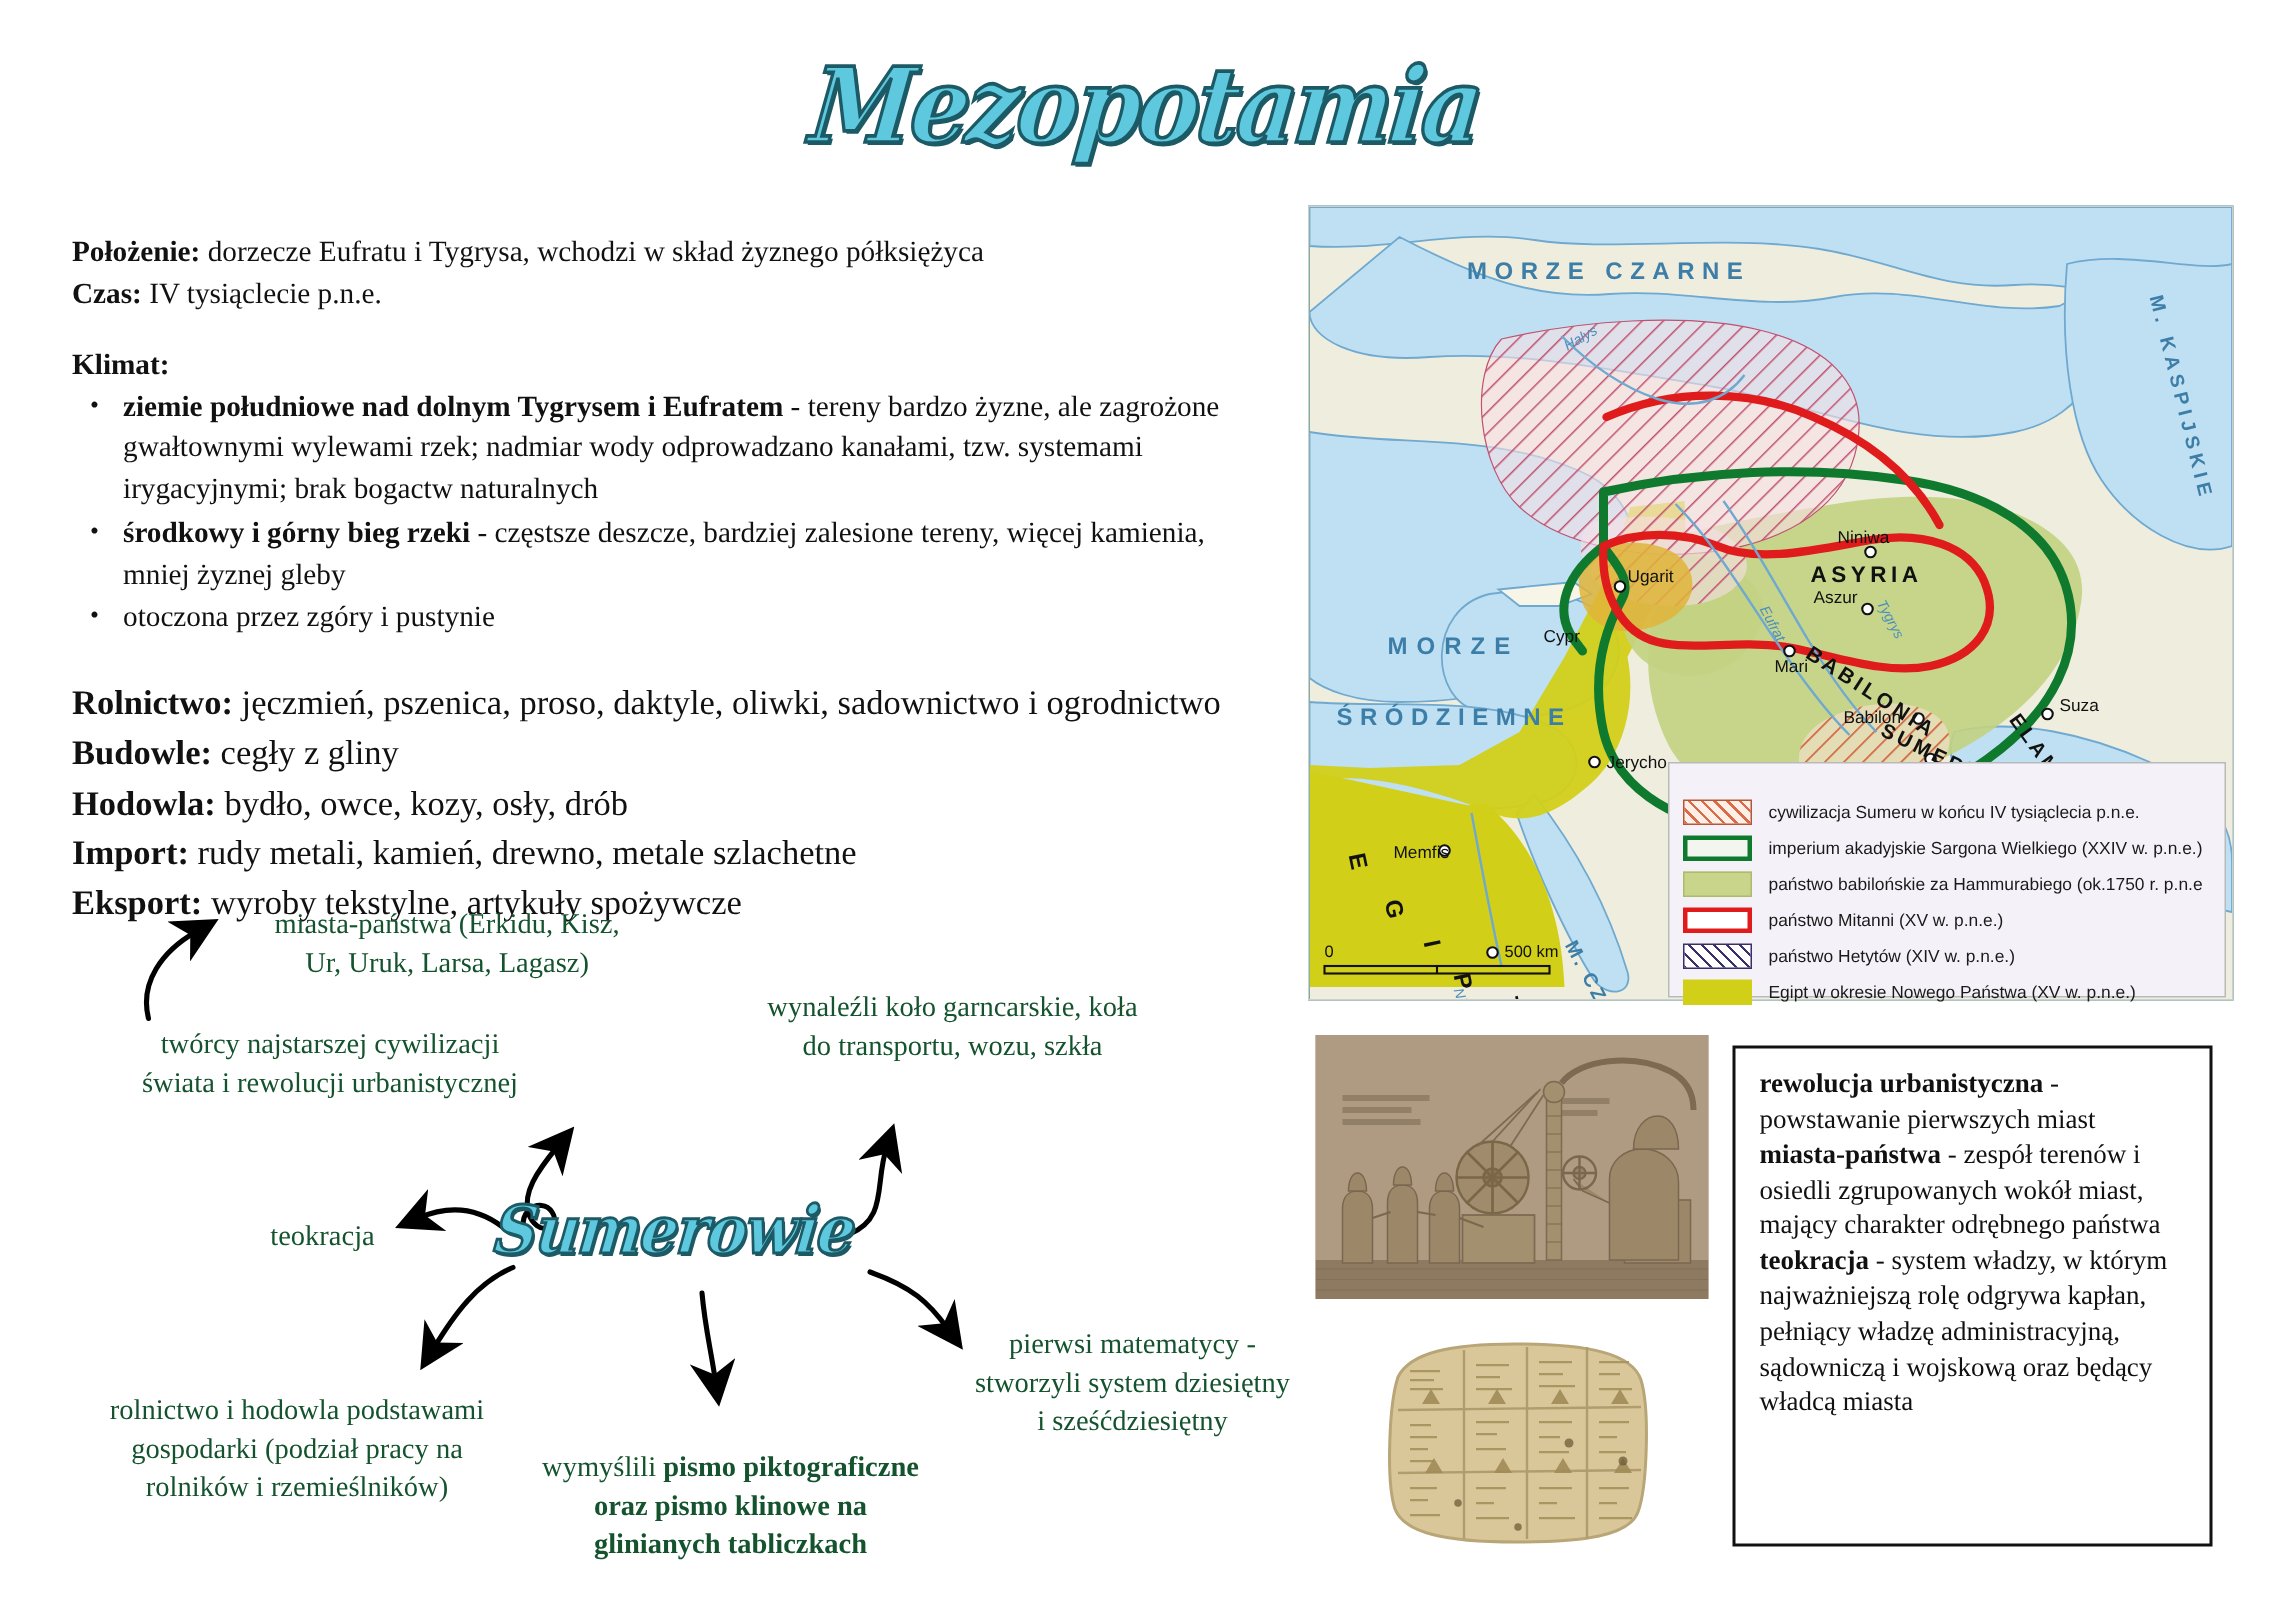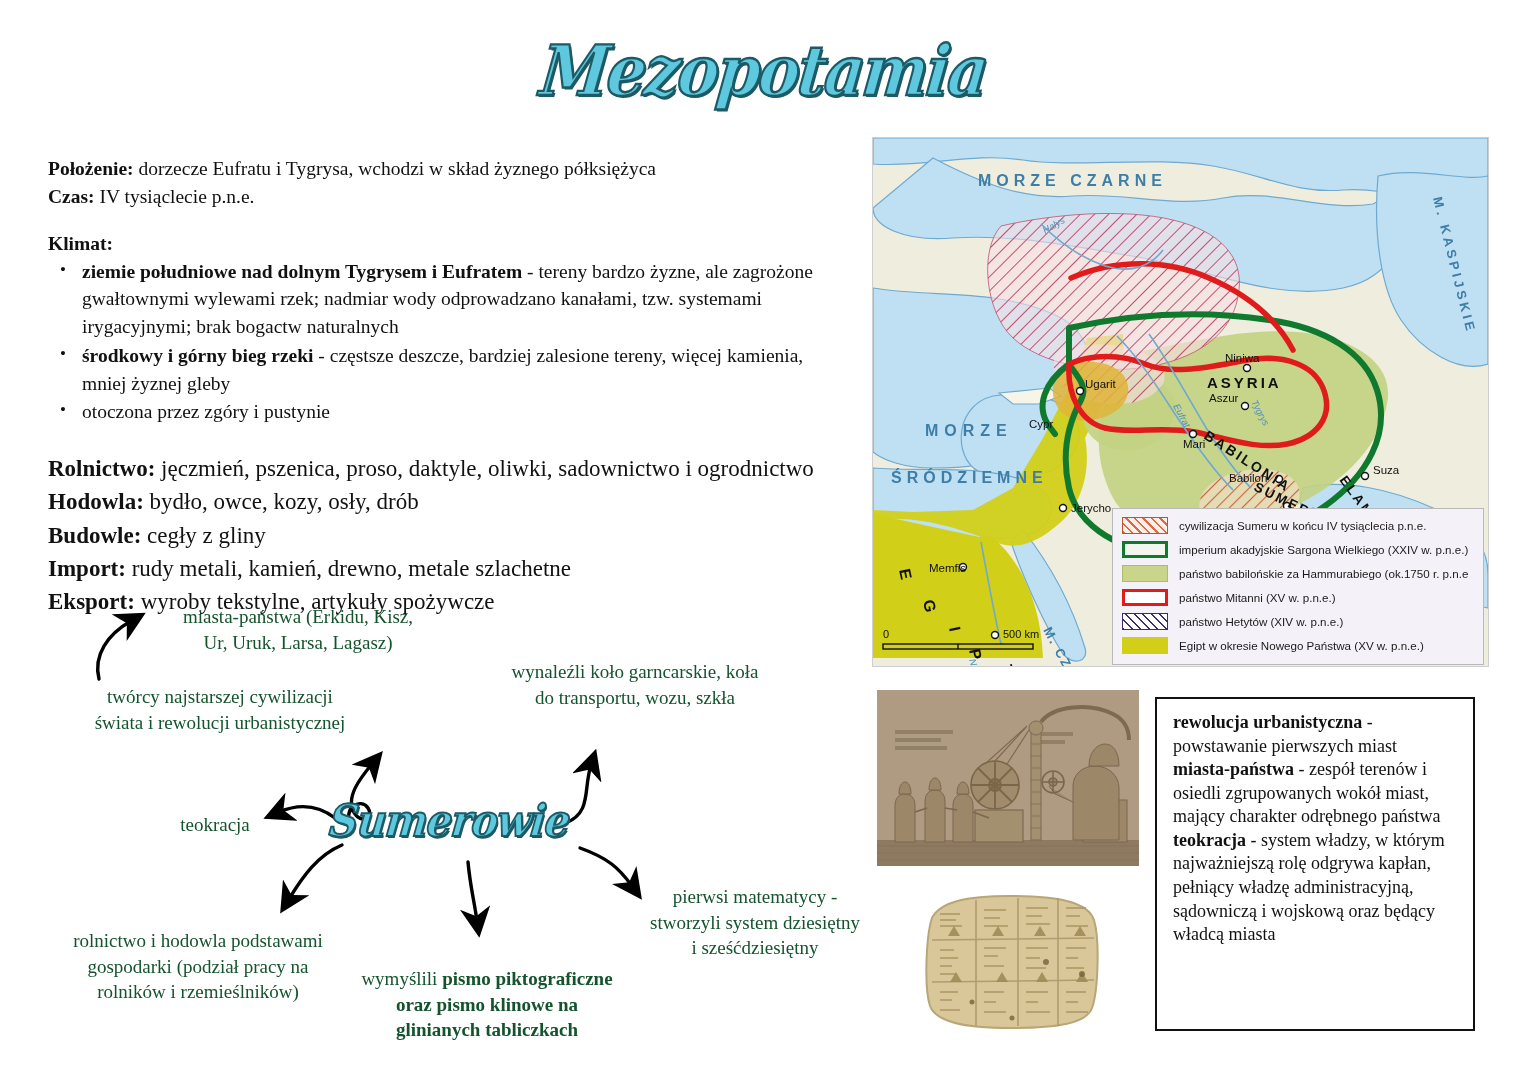--- a/index.html
+++ b/index.html
@@ -77,21 +77,21 @@
     position:absolute;left:872px;top:137px;width:615px;height:528px;
     border:1px solid #cfcfcf;
     overflow:hidden;
     background:#0f766e;
   }
   .map-svg{display:block;width:615px;height:528px;}
 
   .legend{
     position:absolute;left:1112px;top:508px;width:372px;height:157px;
     background:#f4f2f8;border:1px solid #b9b9b9;
-    padding:4px 0 0 0;box-sizing:border-box;
+    padding:20px 0 0 0;box-sizing:border-box;
   }
   .legend-row{display:flex;align-items:center;height:24px;padding-left:9px;}
   .legend-key{width:46px;height:17px;margin-right:11px;flex:0 0 auto;box-sizing:border-box;}
   .legend-label{
     font-family:"Liberation Sans", sans-serif;
     font-size:11.6px;color:#1a1a1a;white-space:nowrap;
   }
   .k-sumer{background:
      repeating-linear-gradient(45deg,#d96a4a 0 1.6px,#fdeee6 1.6px 6px);
      border:1px solid #b85634;}
@@ -149,22 +149,22 @@
         <b>środkowy i górny bieg rzeki</b><span> - częstsze deszcze, bardziej zalesione tereny, więcej kamienia, mniej żyznej gleby</span>
       </li>
       <li>
         <span>otoczona przez zgóry i pustynie</span>
       </li>
     </ul>
   </div>
 
   <div class="facts">
     <p><b>Rolnictwo:</b><span> jęczmień, pszenica, proso, daktyle, oliwki, sadownictwo i ogrodnictwo</span></p>
+    <p><b>Budowle:</b><span> cegły z gliny</span></p>
     <p><b>Hodowla:</b><span> bydło, owce, kozy, osły, drób</span></p>
-    <p><b>Budowle:</b><span> cegły z gliny</span></p>
     <p><b>Import:</b><span> rudy metali, kamień, drewno, metale szlachetne</span></p>
     <p><b>Eksport:</b><span> wyroby tekstylne, artykuły spożywcze</span></p>
   </div>
 
   <svg class="arrows" viewBox="0 0 900 1080">
     <defs>
       <marker id="ah" markerWidth="9" markerHeight="9" refX="4" refY="4.5" orient="auto">
         <path d="M0,0 L9,4.5 L0,9 L2.6,4.5 Z" fill="#000"></path>
       </marker>
     </defs>

